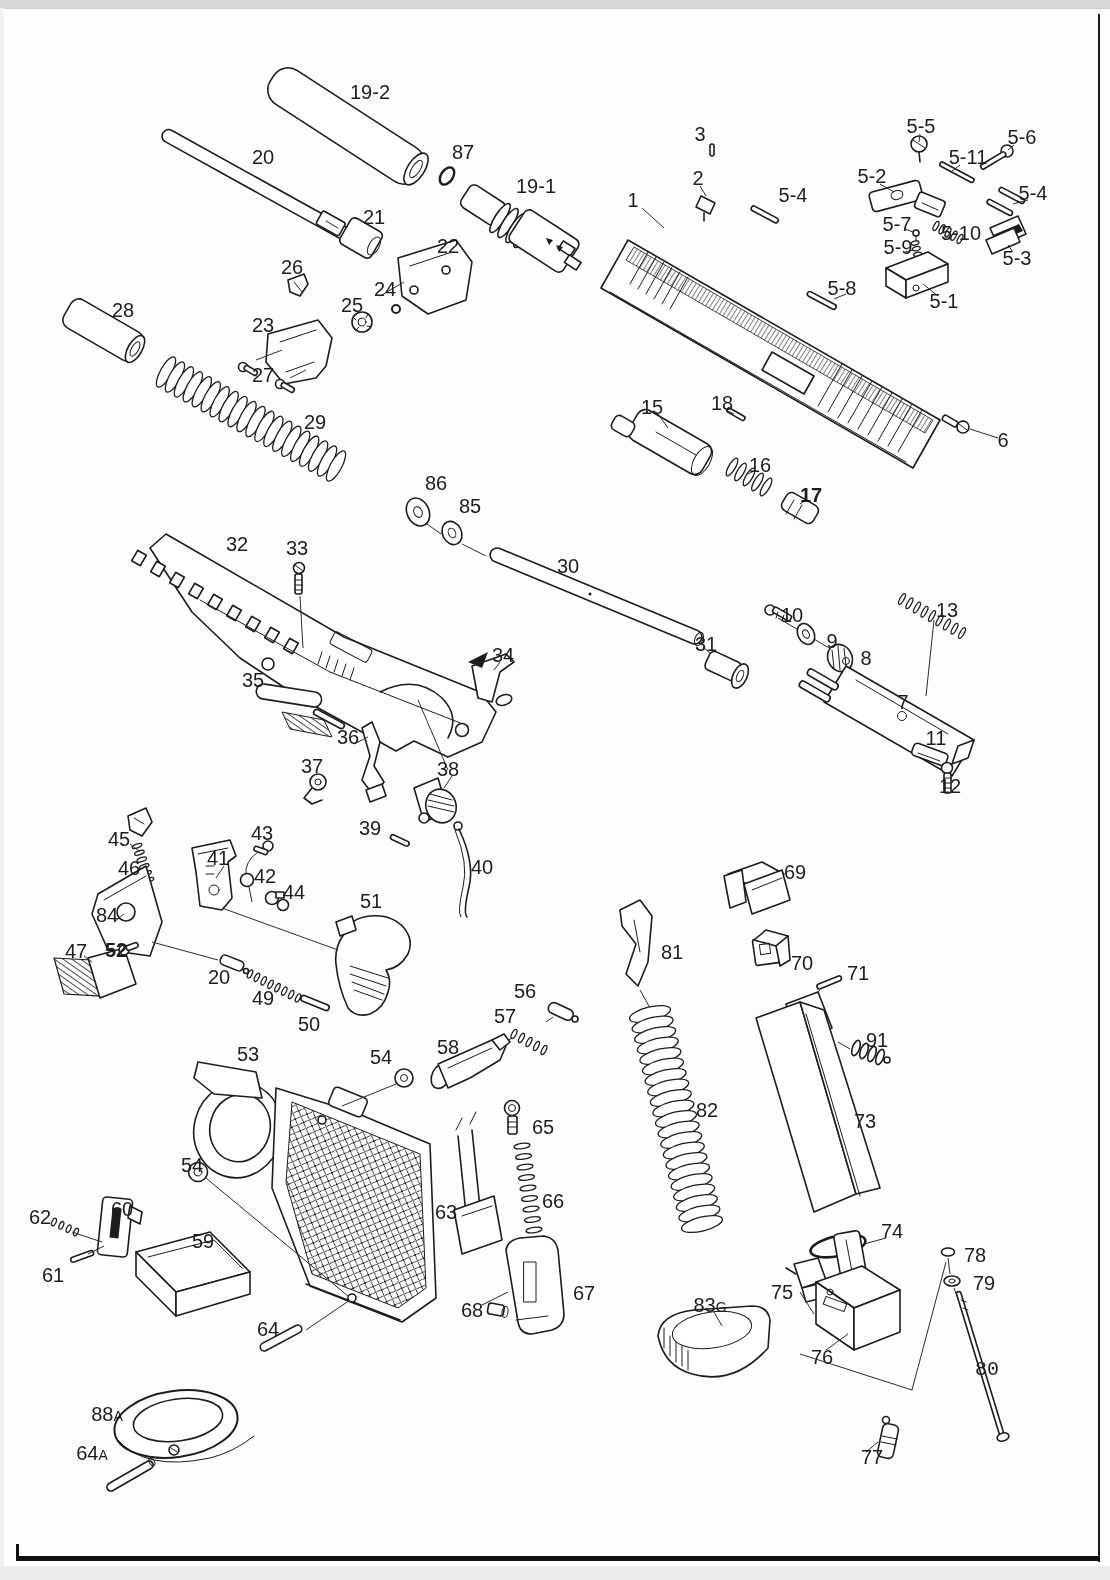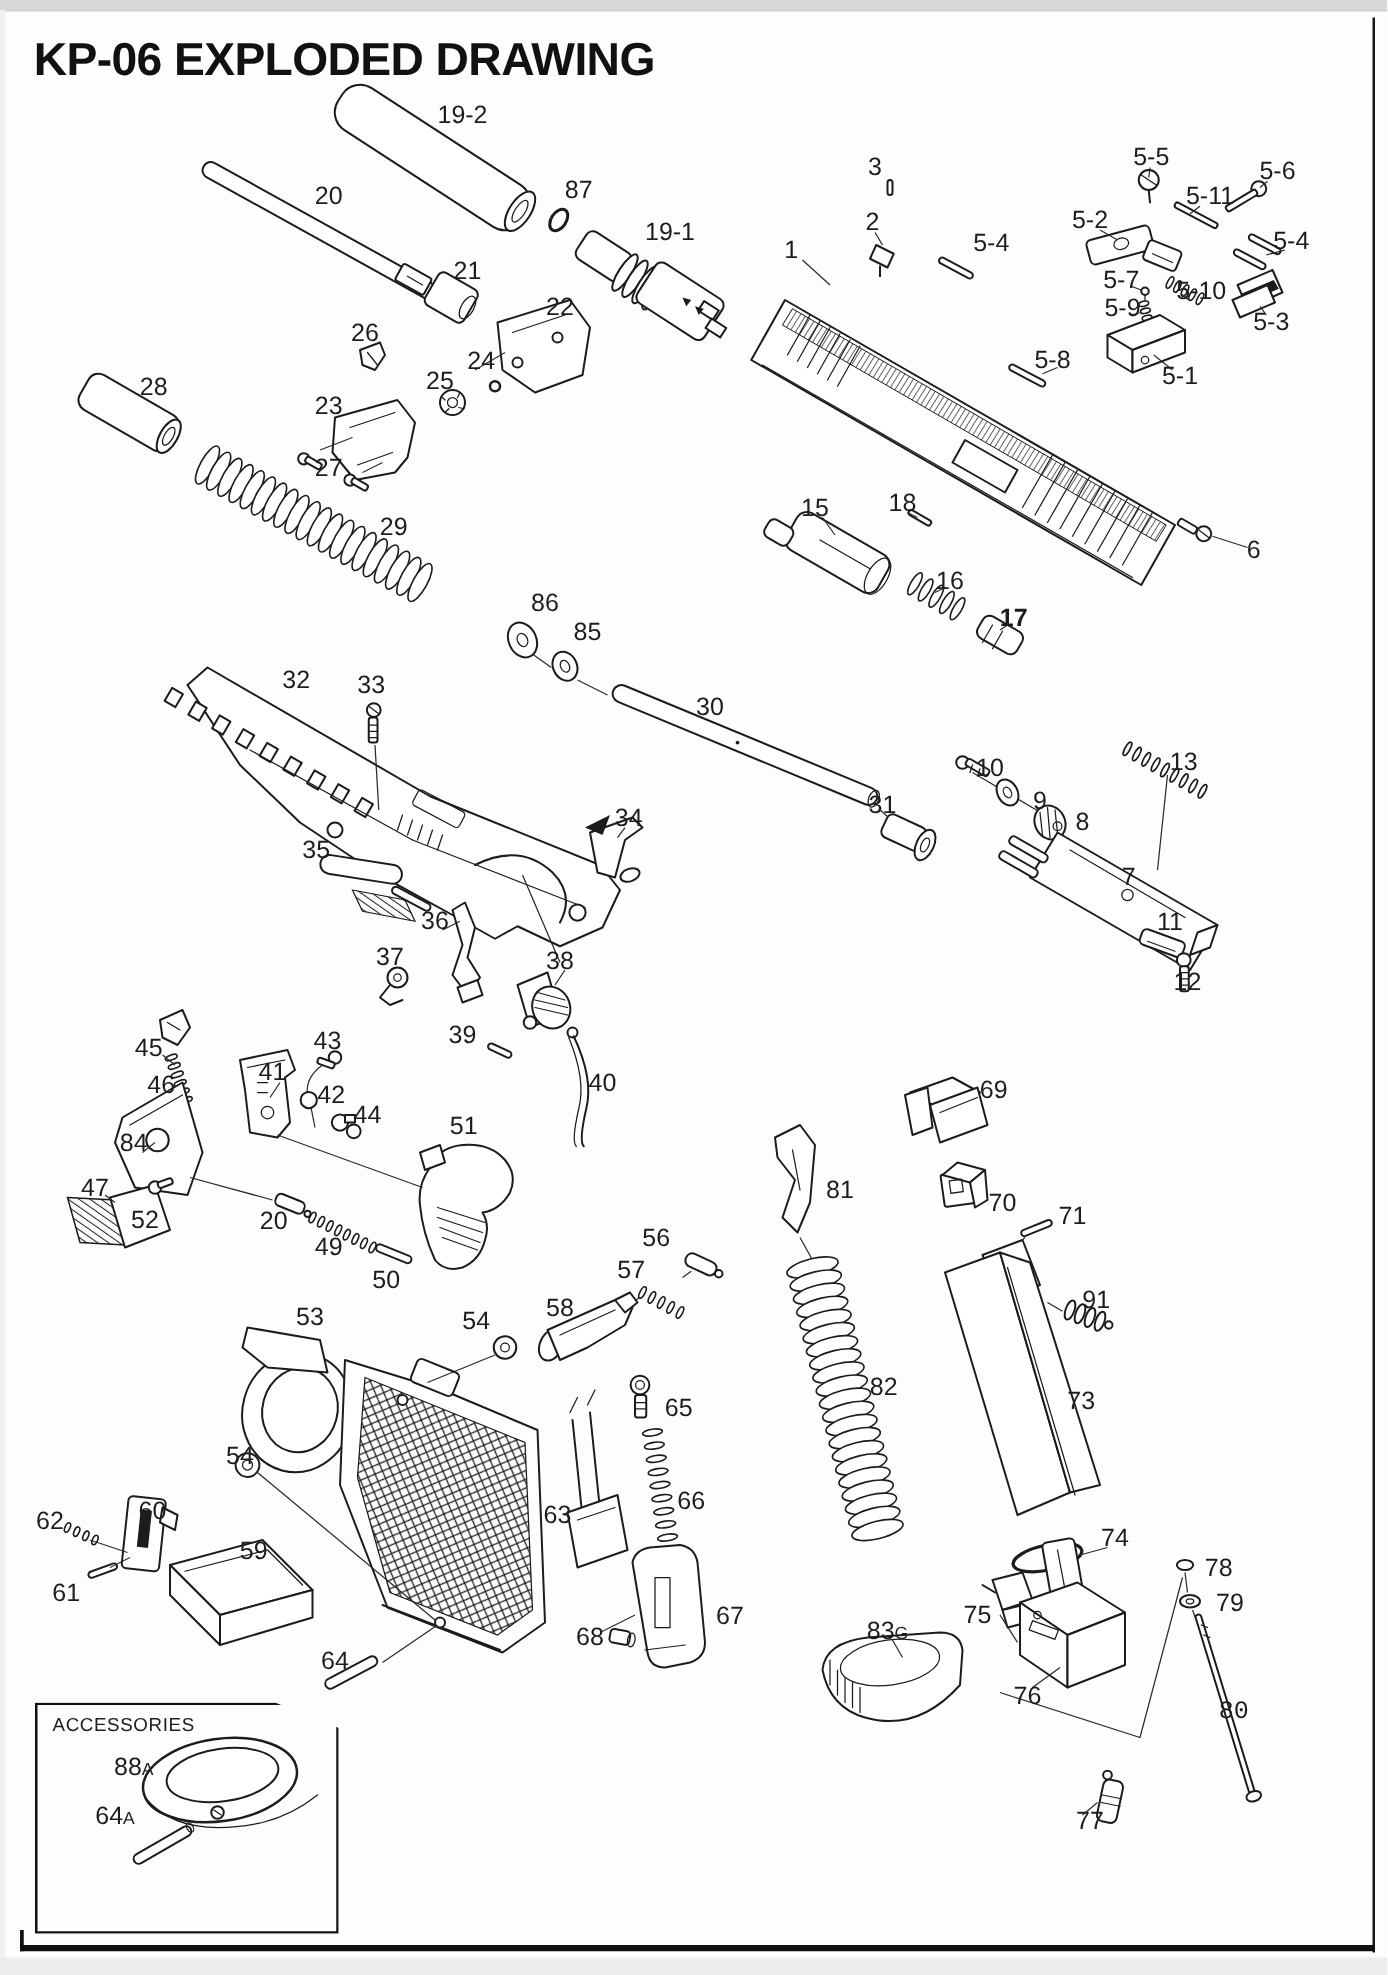--- a/index.html
+++ b/index.html
@@ -39,21 +39,20 @@
   }
   .acc-title{ position:absolute; left:12px; top:8px; font-size:15px; color:#1c1c1c; letter-spacing:0.5px; }
 </style>
 </head>
 <body>
 
 <div class="sheet">
   <div class="top-strip"></div>
   <div class="left-strip"></div>
 
-  <div class="page-title">KP-06 EXPLODED DRAWING</div>
 
   <svg class="art" width="1110" height="1580" viewBox="0 0 1110 1580">
     <defs>
       <pattern id="chk" width="9" height="9" patternUnits="userSpaceOnUse" patternTransform="rotate(22)">
         <path d="M0,0 L9,9 M9,0 L0,9" stroke="#1c1c1c" stroke-width="1" fill="none"></path>
       </pattern>
       <pattern id="hatch" width="5" height="5" patternUnits="userSpaceOnUse" patternTransform="rotate(-55)">
         <line x1="0" y1="0" x2="0" y2="5" stroke="#1c1c1c" stroke-width="1.6"></line>
       </pattern>
       <pattern id="hatchFine" width="4" height="4" patternUnits="userSpaceOnUse" patternTransform="rotate(32)">
@@ -652,21 +651,21 @@
       <div class="part-label" style="left: 936px; top: 739px;">11</div>
       <div class="part-label" style="left: 950px; top: 787px;">12</div>
       <div class="part-label" style="left: 119px; top: 840px;">45</div>
       <div class="part-label" style="left: 129px; top: 869px;">46</div>
       <div class="part-label" style="left: 218px; top: 859px;">41</div>
       <div class="part-label" style="left: 262px; top: 834px;">43</div>
       <div class="part-label" style="left: 265px; top: 877px;">42</div>
       <div class="part-label" style="left: 294px; top: 893px;">44</div>
       <div class="part-label" style="left: 107px; top: 916px;">84</div>
       <div class="part-label" style="left: 76px; top: 952px;">47</div>
-      <div class="part-label" style="left: 116px; top: 977px;">52</div>
+      <div class="part-label" style="left: 116px; top: 951px; font-weight: bold;">52</div>
       <div class="part-label" style="left: 219px; top: 978px;">20</div>
       <div class="part-label" style="left: 263px; top: 999px;">49</div>
       <div class="part-label" style="left: 309px; top: 1025px;">50</div>
       <div class="part-label" style="left: 371px; top: 902px;">51</div>
       <div class="part-label" style="left: 525px; top: 992px;">56</div>
       <div class="part-label" style="left: 505px; top: 1017px;">57</div>
       <div class="part-label" style="left: 448px; top: 1048px;">58</div>
       <div class="part-label" style="left: 248px; top: 1055px;">53</div>
       <div class="part-label" style="left: 381px; top: 1058px;">54</div>
       <div class="part-label" style="left: 192px; top: 1166px;">54</div>
@@ -692,21 +691,18 @@
       <div class="part-label" style="left: 984px; top: 1284px;">79</div>
       <div class="part-label" style="left: 782px; top: 1293px;">75</div>
       <div class="part-label" style="left: 710px; top: 1306px;">83<span class="sub">G</span></div>
       <div class="part-label" style="left: 822px; top: 1358px;">76</div>
       <div class="part-label" style="left: 987px; top: 1371px; font-family: Liberation Mono, monospace;">80</div>
       <div class="part-label" style="left: 872px; top: 1458px;">77</div>
       <div class="part-label" style="left: 107px; top: 1415px;">88<span class="sub">A</span></div>
       <div class="part-label" style="left: 92px; top: 1454px;">64<span class="sub">A</span></div>
     </div>
 
-  <div class="acc-box">
-    <span class="acc-title">ACCESSORIES</span>
-  </div>
 
   <div class="right-rule"></div>
   <div class="bottom-tick"></div>
   <div class="bottom-rule"></div>
   <div class="bottom-gray"></div>
 </div>
 
 </body></html>

